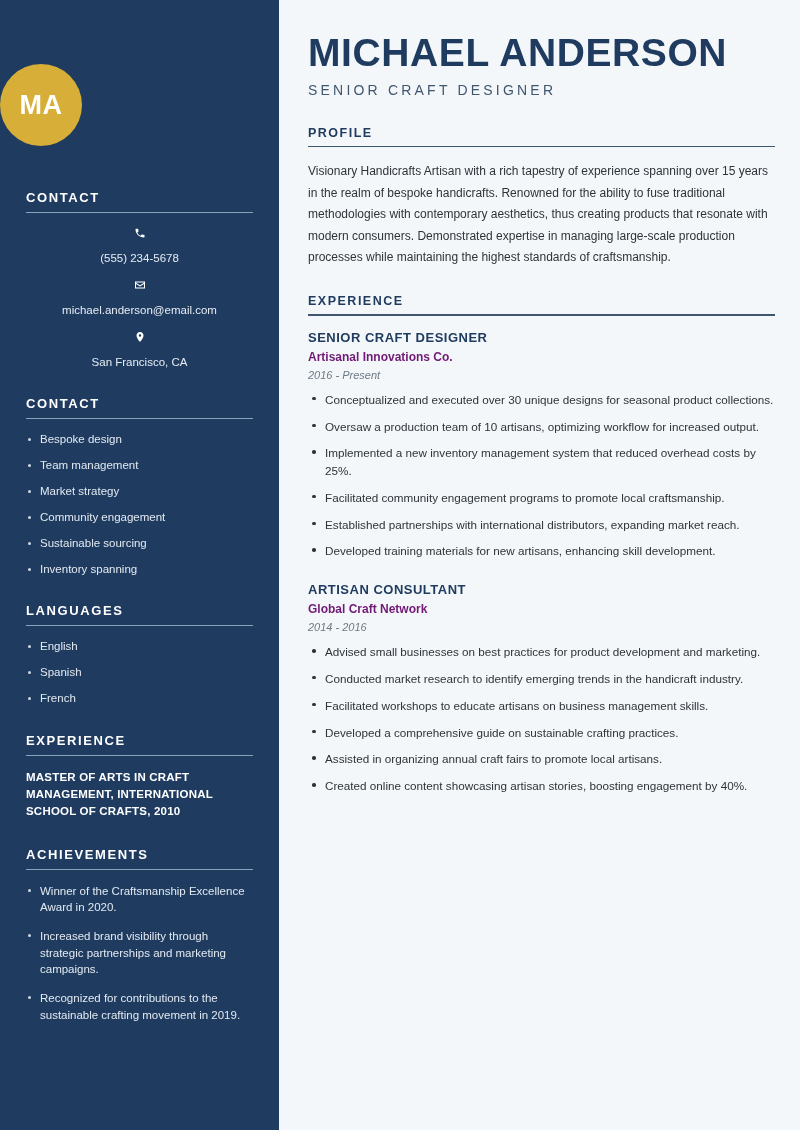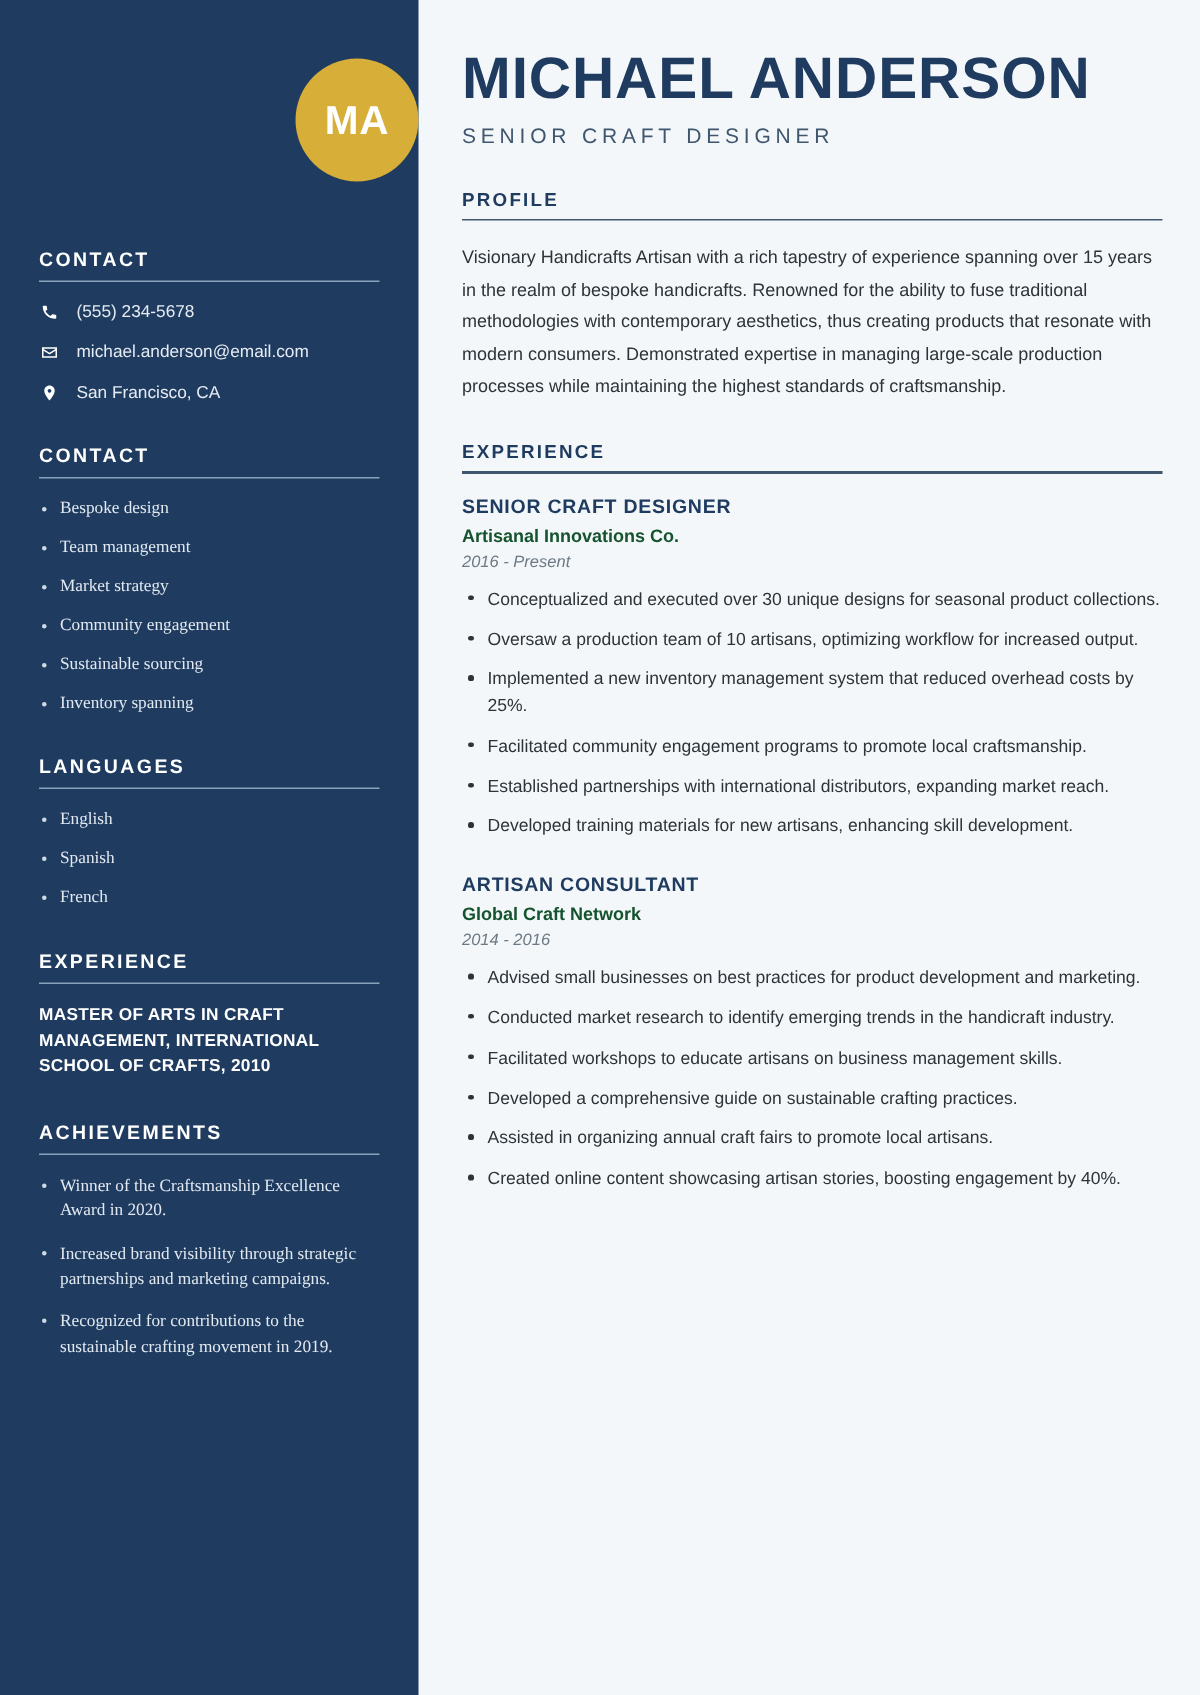--- a/index.html
+++ b/index.html
@@ -15,22 +15,22 @@
   .sidebar {
     width:279px;
     min-width:279px;
     background:#1f3c60;
     color:#ffffff;
     padding:0 0 0 0;
     position:relative;
   }
   .avatar-wrap {
     display:flex;
-    justify-content:flex-end;
-    padding-top:39px;
+    justify-content:flex-start;
+    padding-top:64px;
     padding-bottom:44px;
   }
   .avatar {
     width:82px; height:82px;
     border-radius:50%;
     background:#d6ae38;
     display:flex; align-items:center; justify-content:center;
     color:#ffffff;
     font-size:27px;
     font-weight:bold;
@@ -50,37 +50,37 @@
     margin-bottom:13px;
   }
   .contact-row {
     display:flex;
     align-items:center;
     gap:11px;
     margin-bottom:12px;
     font-size:11.5px;
     color:#e6ecf3;
     line-height:1.3;
+    flex-direction:column;
   }
   .contact-row .ico {
     width:14px; height:14px;
     flex:0 0 14px;
     display:flex; align-items:center; justify-content:center;
   }
   .contact-row .ico svg { width:12px; height:12px; fill:#ffffff; }
 
   .side-list { list-style:none; }
   .side-list li {
     position:relative;
     padding-left:14px;
     font-size:11.5px;
     color:#e2e9f1;
     margin-bottom:10.5px;
     line-height:1.35;
-    font-family:Liberation Serif, serif;
   }
   .side-list li:before {
     content:"";
     position:absolute;
     left:2px; top:6px;
     width:3px; height:3px;
     border-radius:50%;
     background:#cfd9e4;
   }
   .edu-block {
@@ -134,21 +134,21 @@
   .job-title {
     font-size:13px;
     font-weight:bold;
     color:#1f3c60;
     letter-spacing:0.5px;
     margin-bottom:5px;
   }
   .job-company {
     font-size:12px;
     font-weight:bold;
-    color:#14532d;
+    color:#701a75;
     margin-bottom:5px;
   }
   .job-dates {
     font-size:11px;
     font-style:italic;
     color:#6d7a85;
     margin-bottom:10px;
   }
   .job-bullets { list-style:none; margin-bottom:22px; }
   .job-bullets li {

